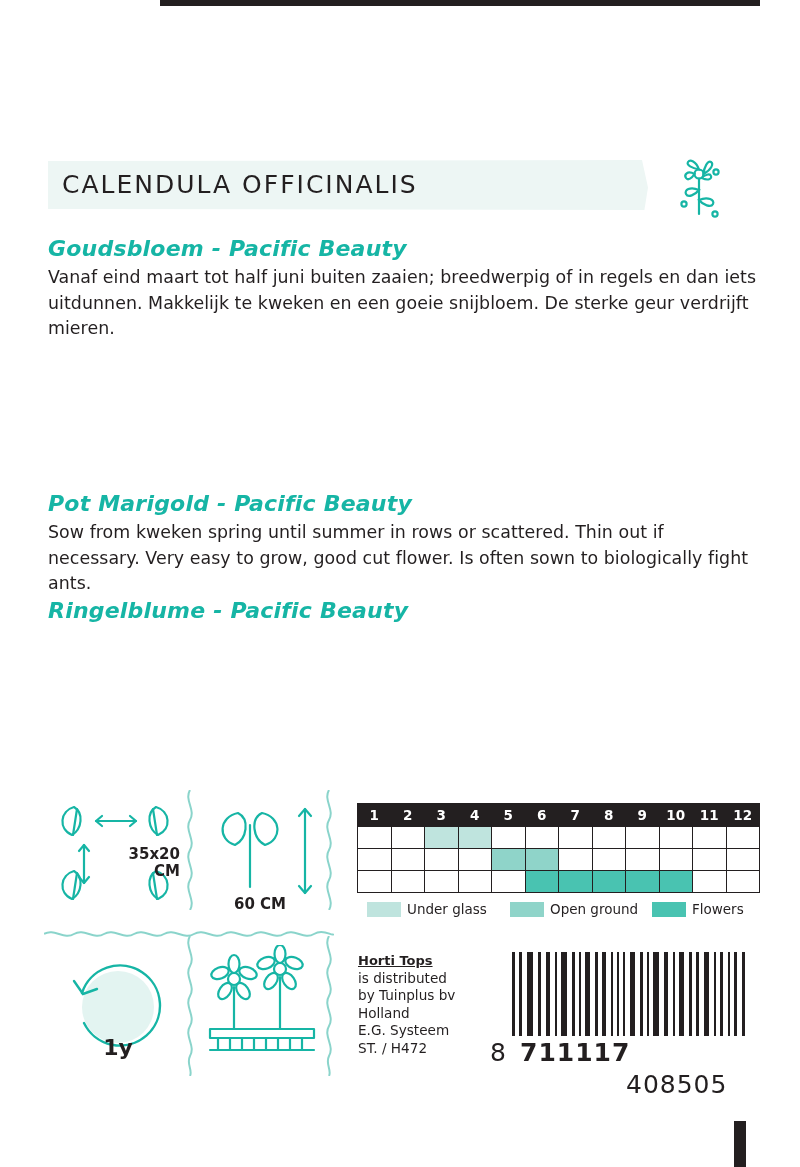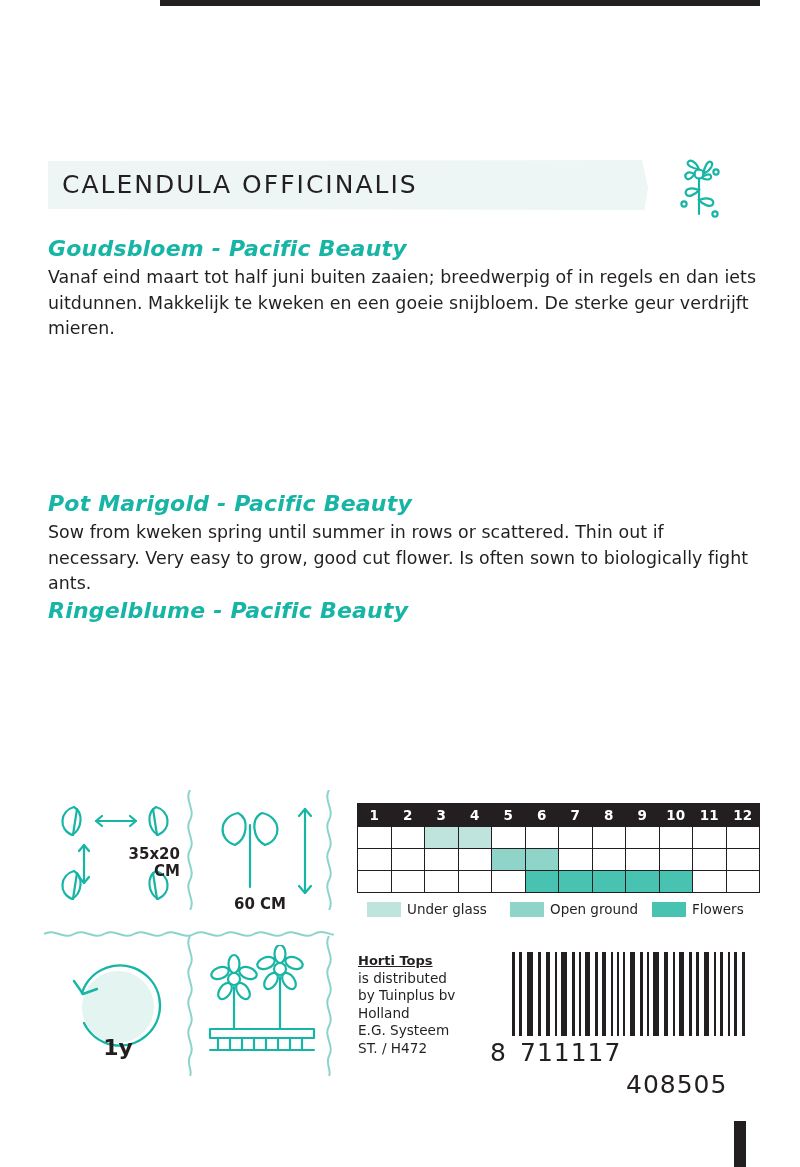--- a/index.html
+++ b/index.html
@@ -446,16 +446,16 @@
     <i style="left:206px;width:3px;"></i>
     <i style="left:214px;width:5px;"></i>
     <i style="left:224px;width:2px;"></i>
     <i style="left:230px;width:3px;"></i>
     <i style="left:238px;width:2px;"></i>
     <i style="left:244px;width:3px;"></i>
     <i style="left:252px;width:3px;"></i>
   </div>
   <div class="bc-digits">
     <span style="left:0px;">8</span>
-    <span style="left:30px;">711117</span>
+    <span style="left:30px;font-weight:bold;">711117</span>
     <span style="left:136px;margin-top:32px;">408505</span>
   </div>
 </div>
 
 </body></html>

